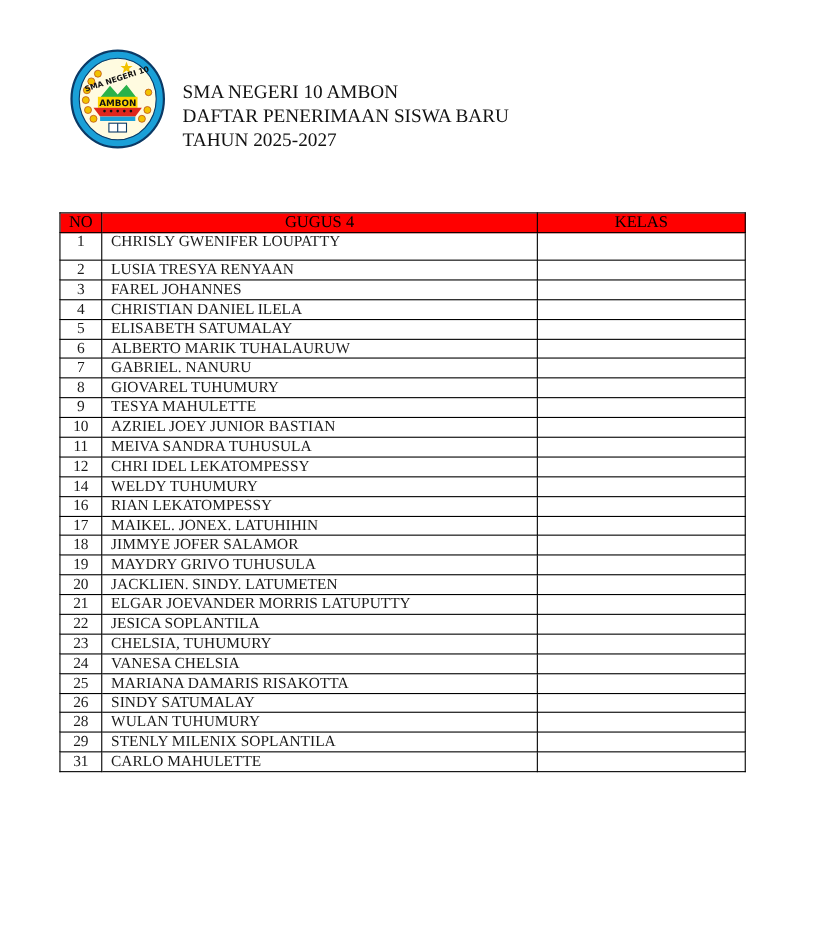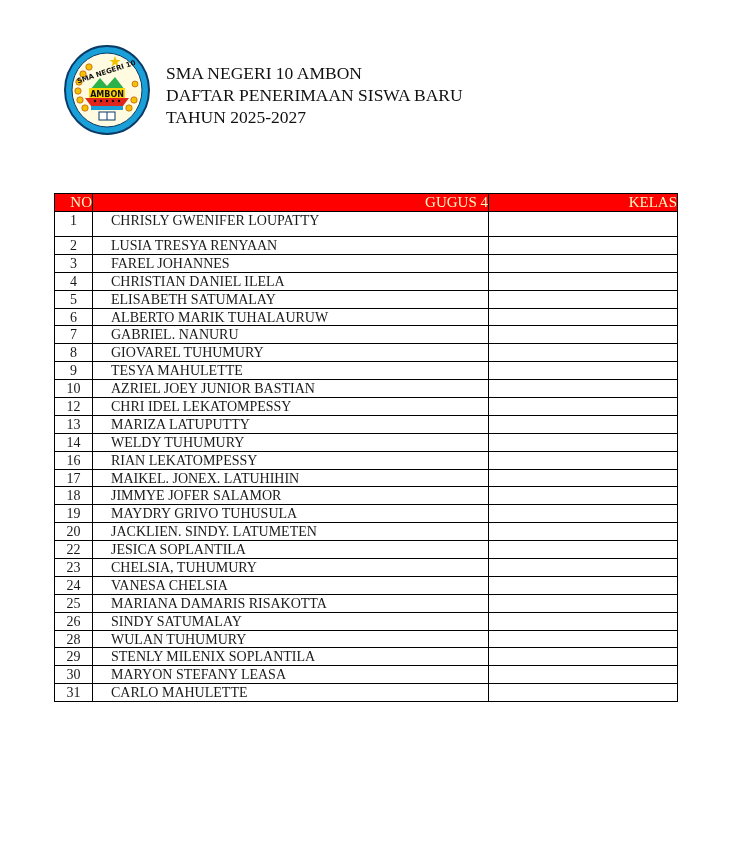--- a/index.html
+++ b/index.html
@@ -1,25 +1,25 @@
 <!DOCTYPE html>
 <html><head>
 <meta charset="utf-8">
 <style>
   html, body { margin:0; padding:0; background:#ffffff; }
   body { width:756px; height:844px; position:relative; overflow:hidden;
          font-family:"Liberation Serif", "DejaVu Serif", serif; color:#1a1a1a; }
   .logo { position:absolute; left:63px; top:44px; width:88px; height:92px; }
-  .heading { position:absolute; left:166px; top:62px; font-size:17.5px; line-height:22px; color:#111; }
+  .heading { position:absolute; left:166px; top:72px; font-size:17.5px; line-height:22px; color:#111; }
   .heading div { white-space:nowrap; }
   table.list { position:absolute; left:54px; top:193px; border-collapse:collapse; table-layout:fixed; width:623px; }
   table.list td, table.list th { border:1.3px solid #000; padding:0; font-size:14px; font-weight:normal; line-height:15px; }
-  table.list th { background:#ff0000; color:#fef9c3; height:17px; text-align:right; font-size:15px; }
+  table.list th { background:#ff0000; color:#000000; height:17px; text-align:center; font-size:15px; }
   table.list td.no { text-align:center; }
-  table.list td.name { padding-left:18px; white-space:nowrap; overflow:hidden; }
+  table.list td.name { padding-left:8px; white-space:nowrap; overflow:hidden; }
   table.list tr.row td { height:16.9px; }
   table.list tr.row.tall td { height:23px; vertical-align:top; }
   table.list tr.row.tall td { padding-top:1px; }
 </style>
 </head>
 <body>
 
 <div class="logo">
   <svg width="88" height="92" viewBox="0 0 88 92">
     <ellipse cx="44" cy="46" rx="42" ry="44" fill="#1aa0d8" stroke="#0b3a66" stroke-width="2"></ellipse>
@@ -118,30 +118,30 @@
         <td class="no">9</td>
         <td class="name">TESYA MAHULETTE</td>
         <td class="kelas"></td>
       </tr>
       <tr class="row">
         <td class="no">10</td>
         <td class="name">AZRIEL JOEY JUNIOR BASTIAN</td>
         <td class="kelas"></td>
       </tr>
       <tr class="row">
+        <td class="no">11</td>
+        <td class="name">MEIVA SANDRA TUHUSULA</td>
+        <td class="kelas"></td>
+      </tr>
+      <tr class="row">
         <td class="no">12</td>
         <td class="name">CHRI IDEL LEKATOMPESSY</td>
         <td class="kelas"></td>
       </tr>
       <tr class="row">
-        <td class="no">13</td>
-        <td class="name">MARIZA LATUPUTTY</td>
-        <td class="kelas"></td>
-      </tr>
-      <tr class="row">
         <td class="no">14</td>
         <td class="name">WELDY TUHUMURY</td>
         <td class="kelas"></td>
       </tr>
       <tr class="row">
         <td class="no">16</td>
         <td class="name">RIAN LEKATOMPESSY</td>
         <td class="kelas"></td>
       </tr>
       <tr class="row">
@@ -158,20 +158,25 @@
         <td class="no">19</td>
         <td class="name">MAYDRY GRIVO TUHUSULA</td>
         <td class="kelas"></td>
       </tr>
       <tr class="row">
         <td class="no">20</td>
         <td class="name">JACKLIEN. SINDY. LATUMETEN</td>
         <td class="kelas"></td>
       </tr>
       <tr class="row">
+        <td class="no">21</td>
+        <td class="name">ELGAR JOEVANDER MORRIS LATUPUTTY</td>
+        <td class="kelas"></td>
+      </tr>
+      <tr class="row">
         <td class="no">22</td>
         <td class="name">JESICA SOPLANTILA</td>
         <td class="kelas"></td>
       </tr>
       <tr class="row">
         <td class="no">23</td>
         <td class="name">CHELSIA, TUHUMURY</td>
         <td class="kelas"></td>
       </tr>
       <tr class="row">
@@ -193,23 +198,18 @@
         <td class="no">28</td>
         <td class="name">WULAN TUHUMURY</td>
         <td class="kelas"></td>
       </tr>
       <tr class="row">
         <td class="no">29</td>
         <td class="name">STENLY MILENIX SOPLANTILA</td>
         <td class="kelas"></td>
       </tr>
       <tr class="row">
-        <td class="no">30</td>
-        <td class="name">MARYON STEFANY LEASA</td>
-        <td class="kelas"></td>
-      </tr>
-      <tr class="row">
         <td class="no">31</td>
         <td class="name">CARLO MAHULETTE</td>
         <td class="kelas"></td>
       </tr>
     </tbody>
 </table>
 
 </body></html>

